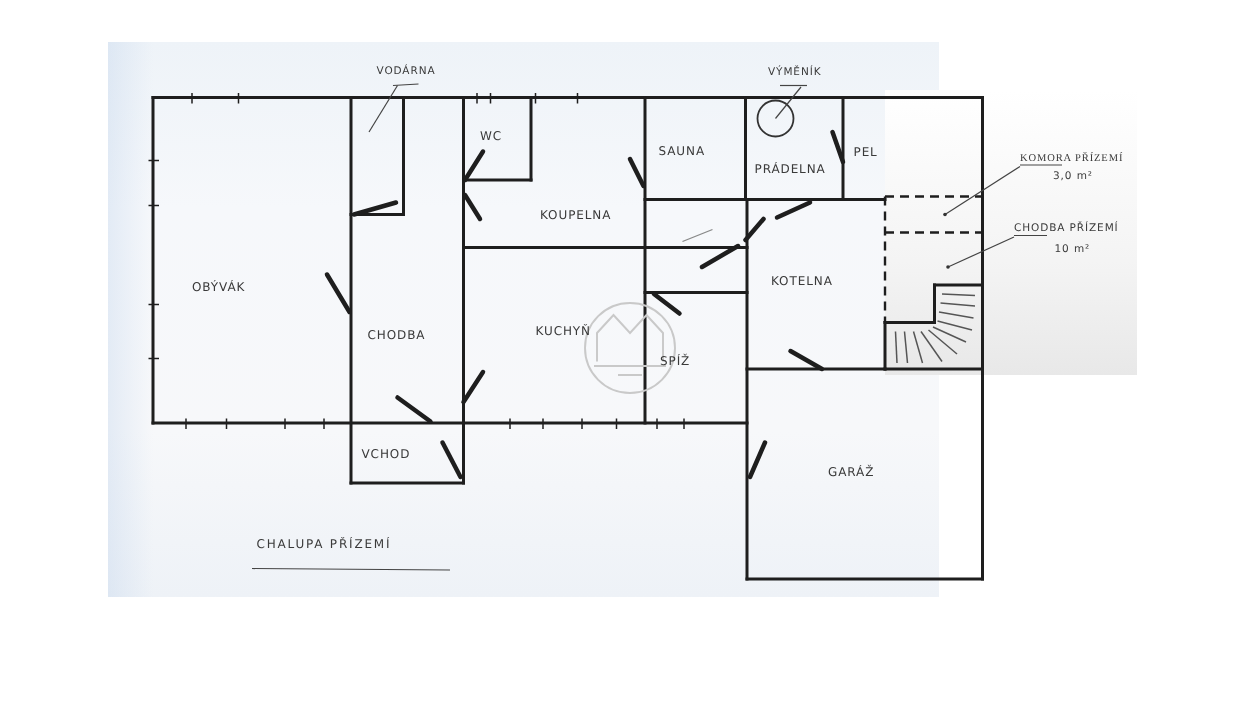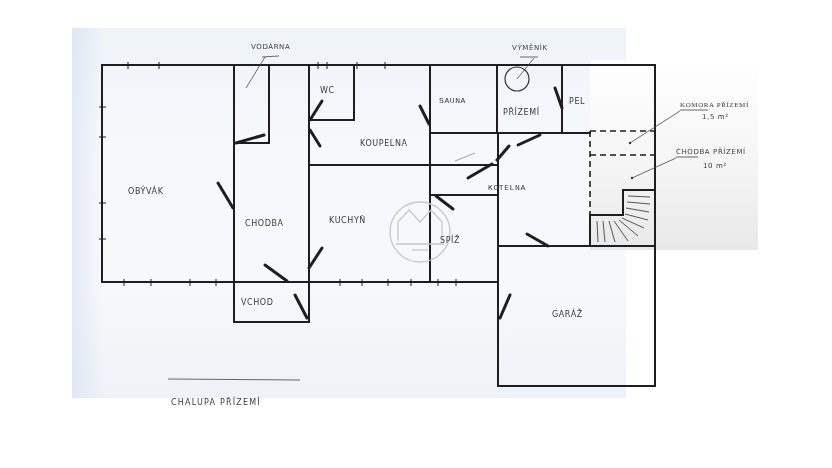--- a/index.html
+++ b/index.html
@@ -19,21 +19,21 @@
     position: absolute; left: 590px; top: 60px; width: 168px; height: 190px;
     background: linear-gradient(180deg, #ffffff 0%, #f4f4f4 60%, #e8e8e8 100%);
   }
   svg.plan { position: absolute; left: 0; top: 0; }
   .lbl {
     position: absolute; font-family: "DejaVu Sans", sans-serif; color: #3a3a3a;
     font-size: 8px; letter-spacing: 0.6px; white-space: nowrap; line-height: 1;
   }
   .lbl.small { font-size: 7px; }
   .lbl.callout { color: #3a3a3a; }
-  .lbl.title { font-size: 8px; letter-spacing: 1.2px; margin-top: 40px; }
+  .lbl.title { font-size: 8px; letter-spacing: 1.2px; }
 </style>
 </head>
 <body>
 
 <div class="paper"></div>
 <div class="paper-left-shade"></div>
 <div class="paper-cut"></div>
 <div class="paper-right-strip"></div>
 
 <svg class="plan" width="832" height="468" viewBox="0 0 832 468">
@@ -161,28 +161,28 @@
     <line x1="396" y1="244" x2="444" y2="244"></line>
     <line x1="412" y1="250" x2="428" y2="250"></line>
   </g>
 </svg>
 
 <div class="lbl" style="left:128px;top:188px;">OBÝVÁK</div>
 <div class="lbl" style="left:245px;top:220px;">CHODBA</div>
 <div class="lbl" style="left:241px;top:299px;">VCHOD</div>
 <div class="lbl" style="left:320px;top:87px;">WC</div>
 <div class="lbl" style="left:336px;top:140px;margin-left:24px;">KOUPELNA</div>
-<div class="lbl" style="left:329px;top:217px;">KUCHYŇ</div>
+<div class="lbl" style="left:357px;top:217px;">KUCHYŇ</div>
 <div class="lbl" style="left:440px;top:237px;">SPÍŽ</div>
-<div class="lbl" style="left:439px;top:97px;font-family:Liberation Mono, monospace;">SAUNA</div>
-<div class="lbl" style="left:503px;top:109px;">PŘÍZEMÍ</div>
+<div class="lbl" style="left:439px;top:97px;">SAUNA</div>
+<div class="lbl" style="left:503px;top:109px;">PRÁDELNA</div>
 <div class="lbl" style="left:569px;top:98px;">PEL</div>
-<div class="lbl" style="left:488px;top:184px;font-family:Liberation Mono, monospace;">KOTELNA</div>
+<div class="lbl" style="left:514px;top:184px;">KOTELNA</div>
 <div class="lbl" style="left:528px;top:311px;margin-left:24px;">GARÁŽ</div>
 
 <div class="lbl small callout" style="left:251px;top:44px;">VODÁRNA</div>
 <div class="lbl small callout" style="left:512px;top:45px;">VÝMĚNÍK</div>
 <div class="lbl small callout" style="left:680px;top:102px;font-family:Liberation Serif, serif;">KOMORA PŘÍZEMÍ</div>
-<div class="lbl small callout" style="left:702px;top:114px;">1,5 m²</div>
+<div class="lbl small callout" style="left:702px;top:114px;">3,0 m²</div>
 <div class="lbl small callout" style="left:676px;top:149px;">CHODBA PŘÍZEMÍ</div>
 <div class="lbl small callout" style="left:703px;top:163px;">10 m²</div>
 
 <div class="lbl title" style="left:171px;top:359px;">CHALUPA PŘÍZEMÍ</div>
 
 </body></html>

